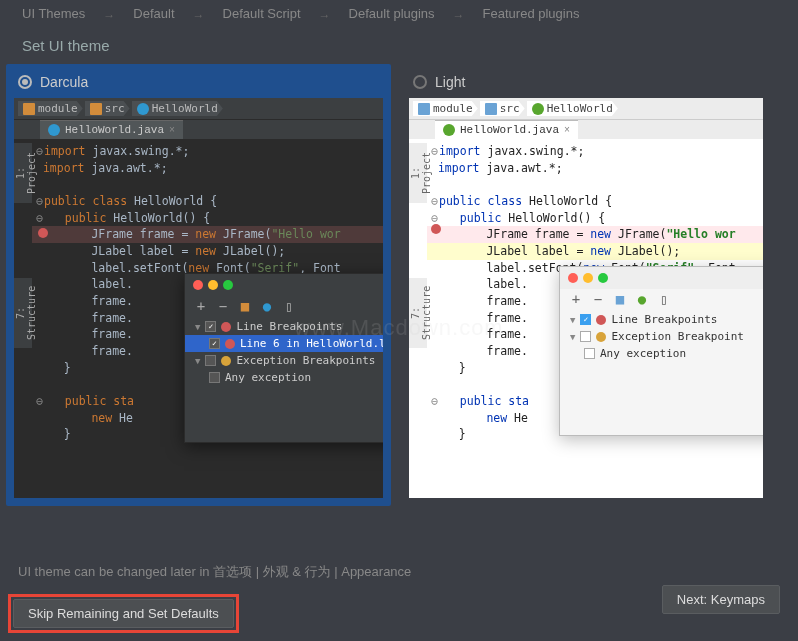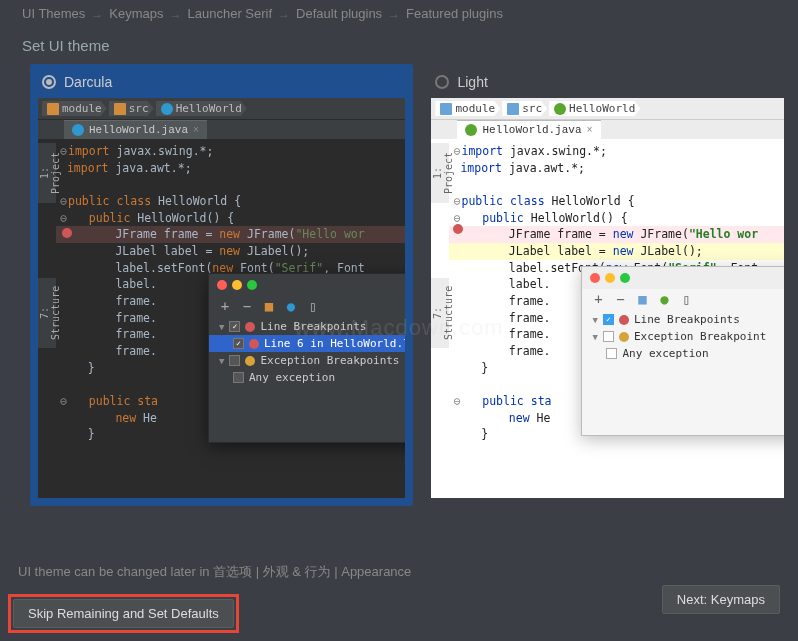--- a/index.html
+++ b/index.html
@@ -9,39 +9,38 @@
     background: #3b3e45;
     font-family: -apple-system, "Helvetica Neue", Arial, sans-serif;
     color: #bbb;
     overflow: hidden;
     position: relative;
   }
   
   .breadcrumb-nav {
     display: flex;
     align-items: center;
-    gap: 6px;
+    gap: 18px;
     padding: 6px 22px 0 22px;
     font-size: 13px;
     color: #888;
   }
   .breadcrumb-nav .item { color: #888; }
   .breadcrumb-nav .arrow { color: #666; font-size: 12px; }
   .page-title {
     padding: 16px 22px 10px 22px;
     font-size: 15px;
     color: #9aa;
     font-weight: 500;
   }
   
   .previews {
     display: flex;
     gap: 10px;
     padding: 0 6px;
-    margin-left: 24px;
   }
   .preview-card {
     position: relative;
     border-radius: 2px;
   }
   .preview-card.dark {
     width: 385px;
     background: #1f4f8e;
     padding: 0;
   }
@@ -232,23 +231,23 @@
     letter-spacing: 1px;
     pointer-events: none;
   }
 </style>
 </head>
 <body>
 
 <div class="breadcrumb-nav">
   <span class="item">UI Themes</span>
   <span class="arrow">→</span>
-  <span class="item">Keymaps</span>
+  <span class="item">Default</span>
   <span class="arrow">→</span>
-  <span class="item">Launcher Serif</span>
+  <span class="item">Default Script</span>
   <span class="arrow">→</span>
   <span class="item">Default plugins</span>
   <span class="arrow">→</span>
   <span class="item">Featured plugins</span>
 </div>
 
 <div class="page-title">Set UI theme</div>
 
 <div class="previews">
 

